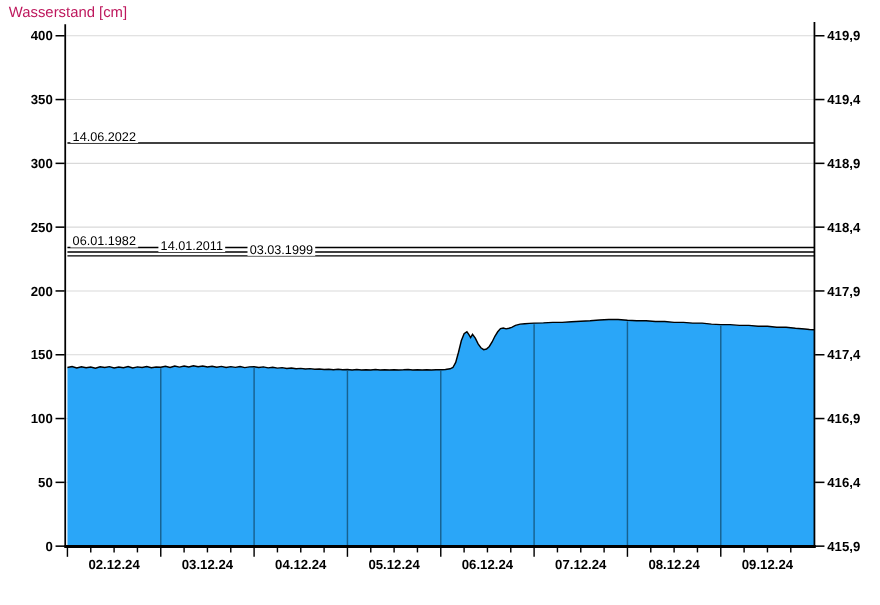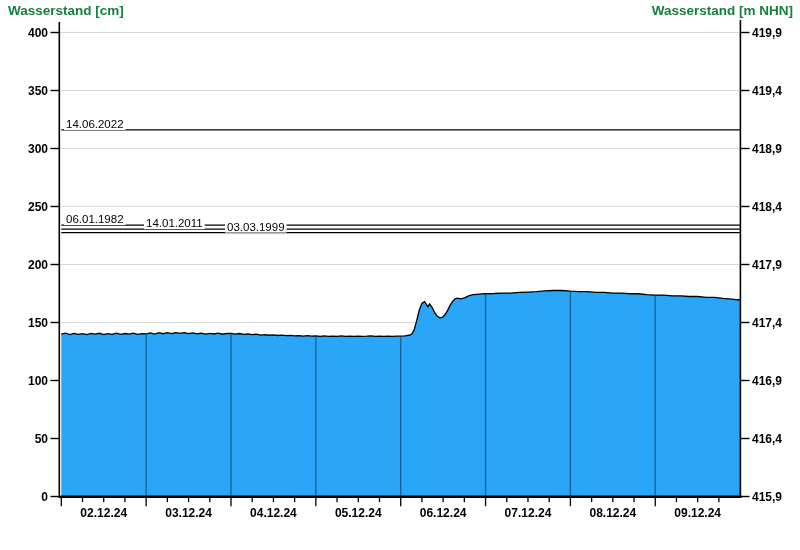--- a/index.html
+++ b/index.html
@@ -1,35 +1,34 @@
 <!DOCTYPE html>
 <html><head>
 <meta charset="utf-8">
 <style>
   html,body{margin:0;padding:0;background:#fff;}
   .stage{
     position:relative;width:800px;height:550px;background:#ffffff;overflow:hidden;
     font-family:"Liberation Sans",sans-serif;-webkit-font-smoothing:antialiased;
   }
   .axis-title{
-    position:absolute;top:3px;font-size:13.5px;font-weight:bold;color:#15803d;white-space:nowrap;
+    position:absolute;top:3px;font-size:13.5px;font-weight:normal;color:#be185d;white-space:nowrap;
   }
   .axis-title.left{left:8px;}
   .axis-title.right{right:7px;text-align:right;}
   svg{position:absolute;left:0;top:0;}
   svg text{font-family:"Liberation Sans",sans-serif;fill:#000;}
   .ticklabel{font-size:12px;font-weight:bold;}
   .reflabel{font-size:11.5px;font-weight:normal;}
 </style>
 </head>
 <body>
 
 <div class="stage">
   <div class="axis-title left">Wasserstand [cm]</div>
-  <div class="axis-title right">Wasserstand [m NHN]</div>
   <svg id="chart" width="800" height="550" viewBox="0 0 800 550">
       <g>
         <line x1="60.3" x2="740" y1="438.5" y2="438.5" stroke="#d9d9d9" stroke-width="1"></line>
         <line x1="60.3" x2="740" y1="380.5" y2="380.5" stroke="#d9d9d9" stroke-width="1"></line>
         <line x1="60.3" x2="740" y1="322.5" y2="322.5" stroke="#d9d9d9" stroke-width="1"></line>
         <line x1="60.3" x2="740" y1="264.5" y2="264.5" stroke="#d9d9d9" stroke-width="1"></line>
         <line x1="60.3" x2="740" y1="206.5" y2="206.5" stroke="#d9d9d9" stroke-width="1"></line>
         <line x1="60.3" x2="740" y1="148.5" y2="148.5" stroke="#d9d9d9" stroke-width="1"></line>
         <line x1="60.3" x2="740" y1="90.5" y2="90.5" stroke="#d9d9d9" stroke-width="1"></line>
         <line x1="60.3" x2="740" y1="32.50000000000006" y2="32.50000000000006" stroke="#d9d9d9" stroke-width="1"></line>

